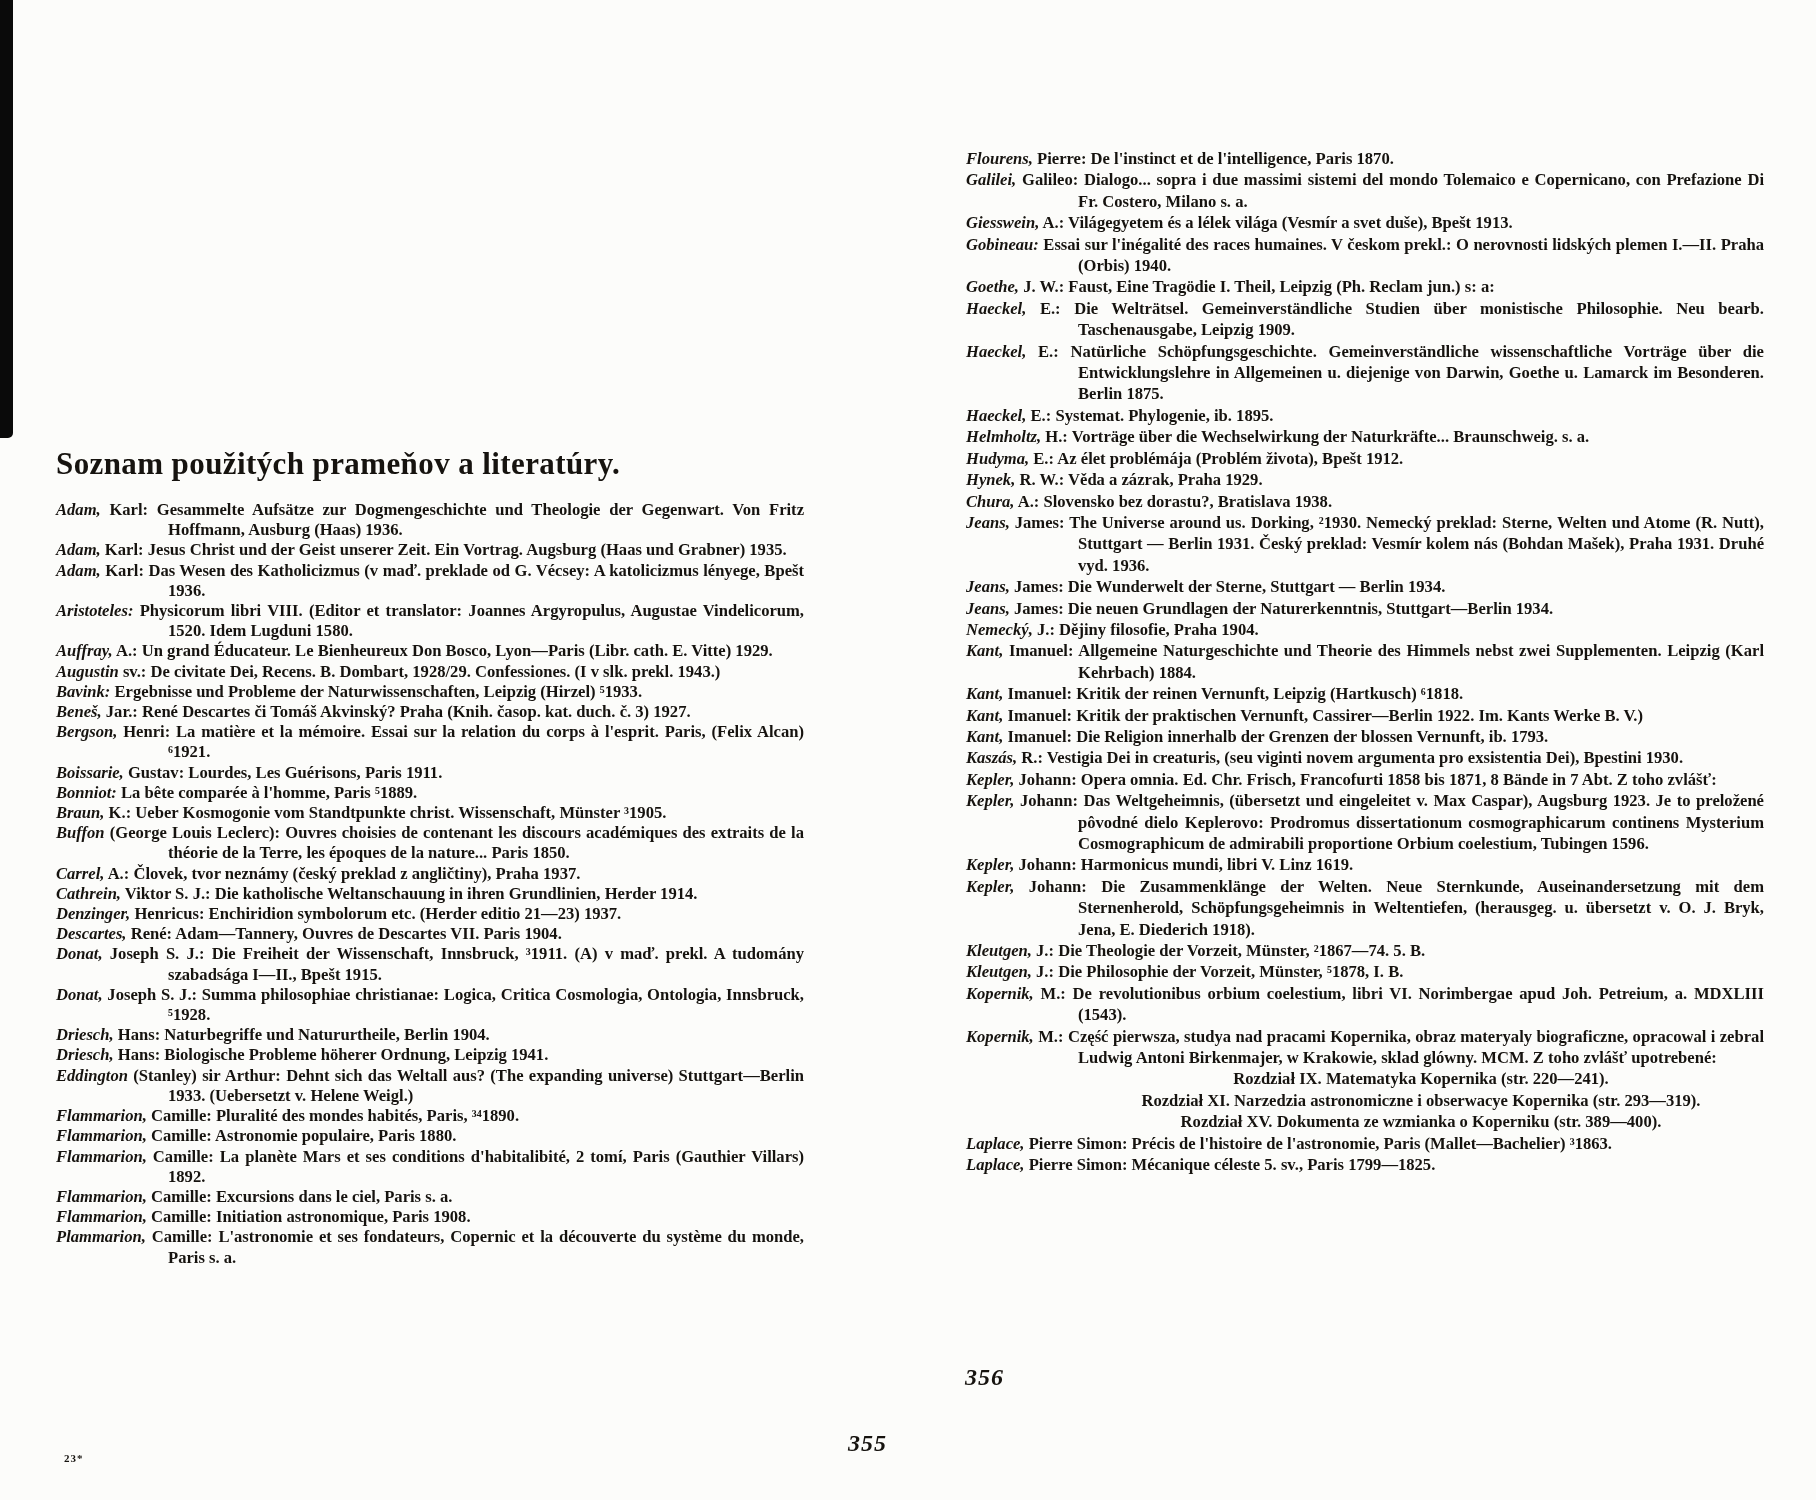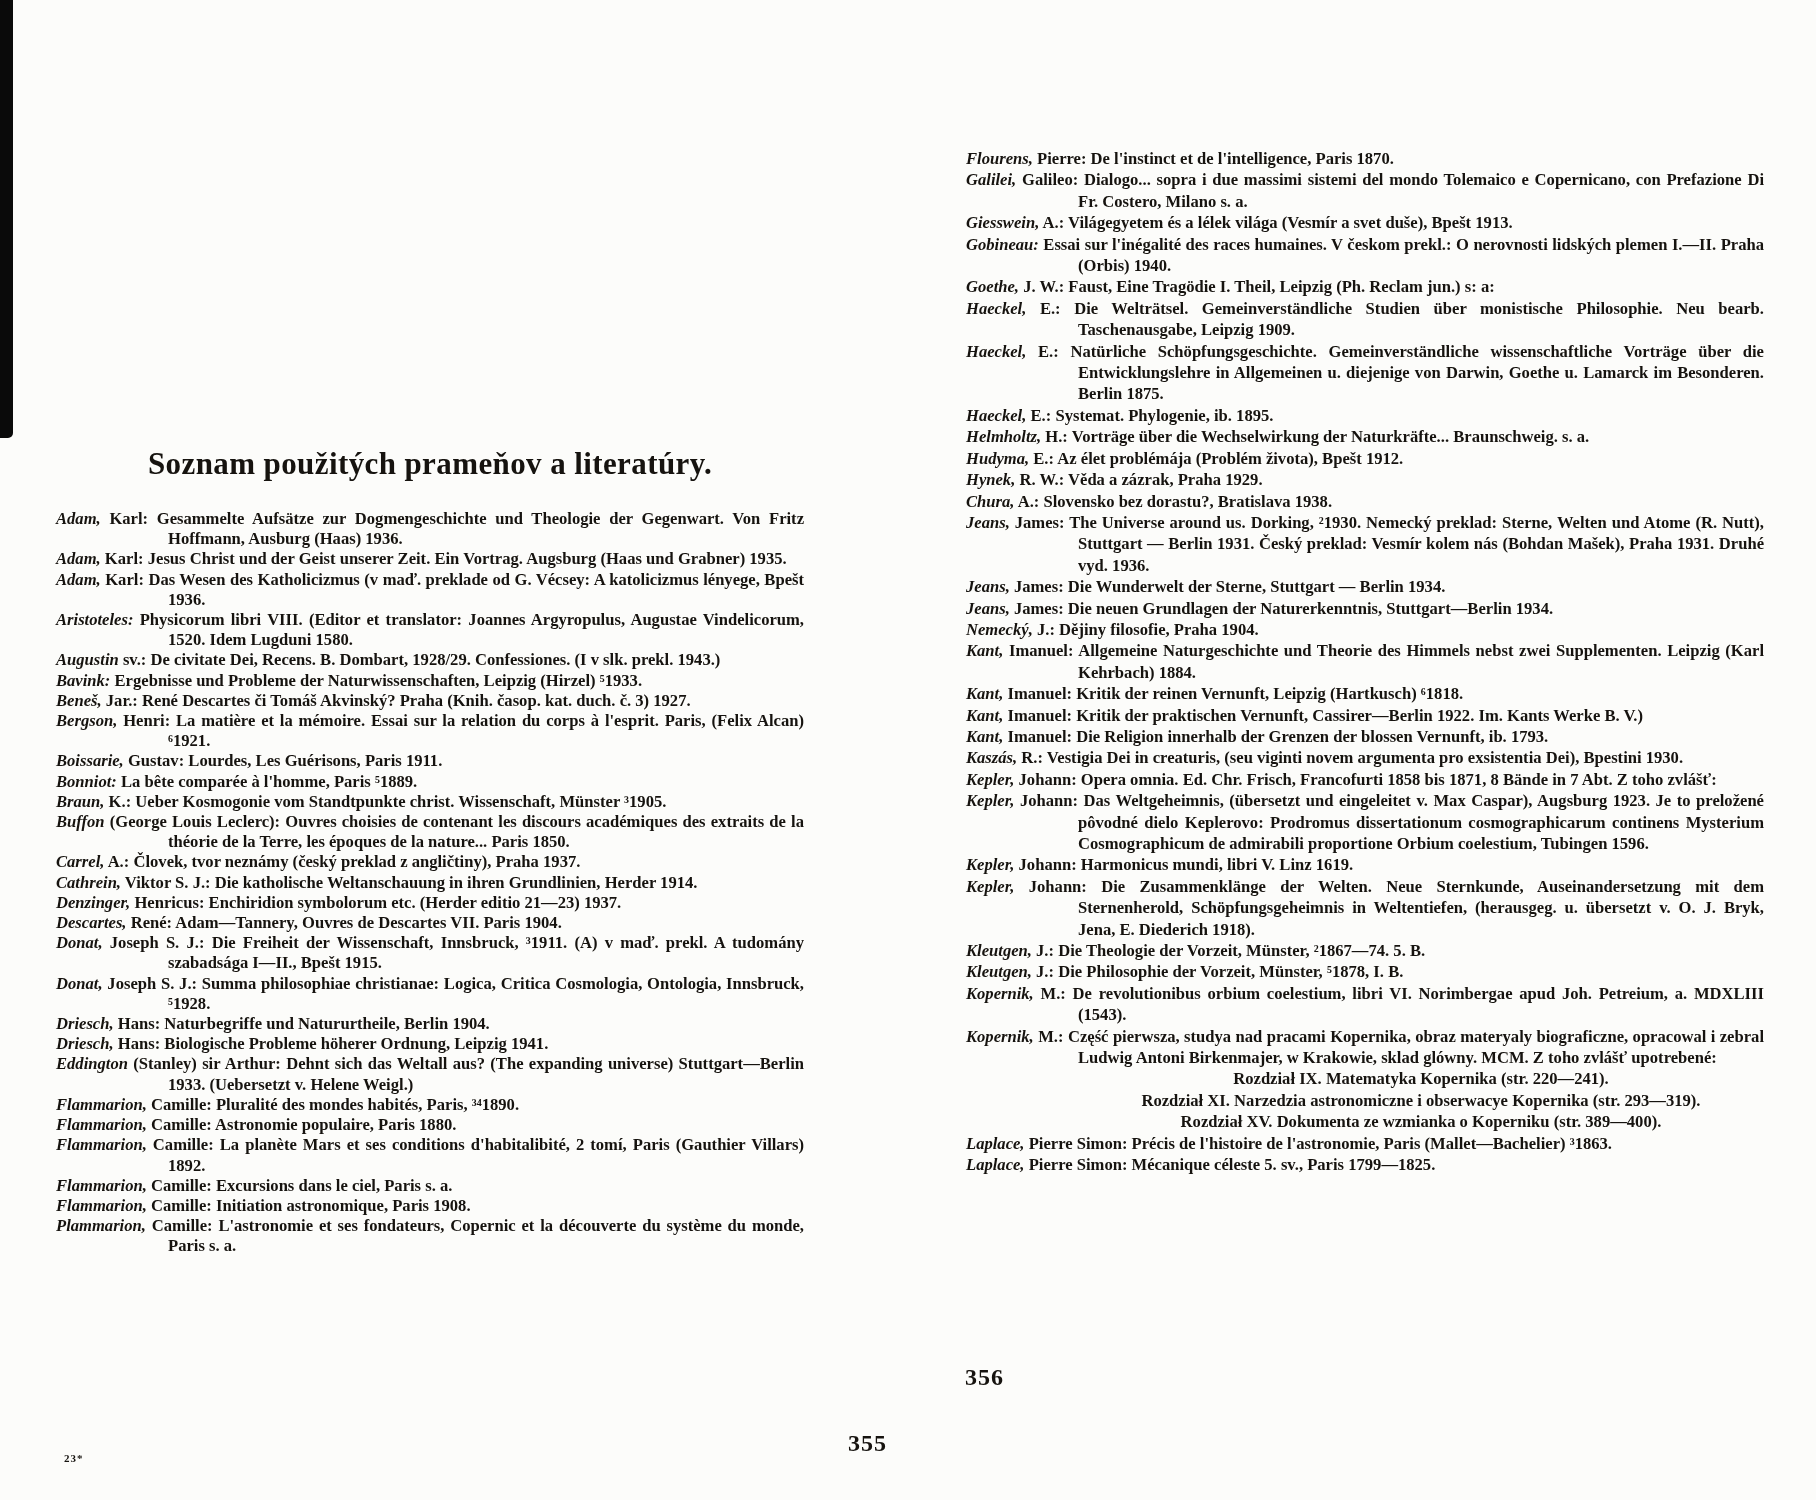--- a/index.html
+++ b/index.html
@@ -15,37 +15,37 @@
     position:absolute; left:0; top:0;
     width:13px; height:438px;
     background:#0a0a0a;
     border-radius:0 0 5px 0;
   }
   .page-col { position:absolute; }
   .page-left  { left:56px;  top:446px; width:748px; }
   .page-right { left:966px; top:148px; width:798px; }
   .heading {
     font-size:31px; font-weight:bold;
-    text-align:center;
-    margin:0 0 27px 0;
+    text-align:left;
+    margin:0 0 18px 0;
     letter-spacing:0.4px;
   }
   .entry {
     margin:0;
     padding-left:112px; text-indent:-112px;
     font-size:16.6px; line-height:20.2px;
     text-align:justify;
     font-weight:bold;
   }
   .page-right .entry { line-height:21.4px; }
   .entry.sub { text-indent:0; text-align:center; }
   .author { font-style:italic; }
   .pagenum {
     position:absolute;
-    font-weight:bold;
+    font-style:italic; font-weight:bold;
     font-size:24px; letter-spacing:1px;
   }
   .pagenum-left  { left:804px; top:1430px;margin-left:44px; }
   .pagenum-right { left:965px; top:1364px; }
   .sig {
     position:absolute; left:64px; top:1452px;
     font-size:11px; font-weight:bold; letter-spacing:1px;
   }
 </style>
 </head>
@@ -53,20 +53,21 @@
 
 <div class="edge-artifact"></div>
 
 <div class="page-col page-left">
   <h1 class="heading">Soznam použitých prameňov a literatúry.</h1>
   <div class="entries">
       <p class="entry"><i class="author">Adam,</i><span> Karl: Gesammelte Aufsätze zur Dogmengeschichte und Theologie der Gegenwart. Von Fritz Hoffmann, Ausburg (Haas) 1936.</span></p>
       <p class="entry"><i class="author">Adam,</i><span> Karl: Jesus Christ und der Geist unserer Zeit. Ein Vortrag. Augsburg (Haas und Grabner) 1935.</span></p>
       <p class="entry"><i class="author">Adam,</i><span> Karl: Das Wesen des Katholicizmus (v maď. preklade od G. Vécsey: A katolicizmus lényege, Bpešt 1936.</span></p>
       <p class="entry"><i class="author">Aristoteles:</i><span> Physicorum libri VIII. (Editor et translator: Joannes Argyropulus, Augustae Vindelicorum, 1520. Idem Lugduni 1580.</span></p>
+      <p class="entry"><i class="author">Auffray,</i><span> A.: Un grand Éducateur. Le Bienheureux Don Bosco, Lyon—Paris (Libr. cath. E. Vitte) 1929.</span></p>
       <p class="entry"><i class="author">Augustin</i><span> sv.: De civitate Dei, Recens. B. Dombart, 1928/29. Confessiones. (I v slk. prekl. 1943.)</span></p>
       <p class="entry"><i class="author">Bavink:</i><span> Ergebnisse und Probleme der Naturwissenschaften, Leipzig (Hirzel) ⁵1933.</span></p>
       <p class="entry"><i class="author">Beneš,</i><span> Jar.: René Descartes či Tomáš Akvinský? Praha (Knih. časop. kat. duch. č. 3) 1927.</span></p>
       <p class="entry"><i class="author">Bergson,</i><span> Henri: La matière et la mémoire. Essai sur la relation du corps à l'esprit. Paris, (Felix Alcan) ⁶1921.</span></p>
       <p class="entry"><i class="author">Boissarie,</i><span> Gustav: Lourdes, Les Guérisons, Paris 1911.</span></p>
       <p class="entry"><i class="author">Bonniot:</i><span> La bête comparée à l'homme, Paris ⁵1889.</span></p>
       <p class="entry"><i class="author">Braun,</i><span> K.: Ueber Kosmogonie vom Standtpunkte christ. Wissenschaft, Münster ³1905.</span></p>
       <p class="entry"><i class="author">Buffon</i><span> (George Louis Leclerc): Ouvres choisies de contenant les discours académiques des extraits de la théorie de la Terre, les époques de la nature... Paris 1850.</span></p>
       <p class="entry"><i class="author">Carrel,</i><span> A.: Človek, tvor neznámy (český preklad z angličtiny), Praha 1937.</span></p>
       <p class="entry"><i class="author">Cathrein,</i><span> Viktor S. J.: Die katholische Weltanschauung in ihren Grundlinien, Herder 1914.</span></p>

